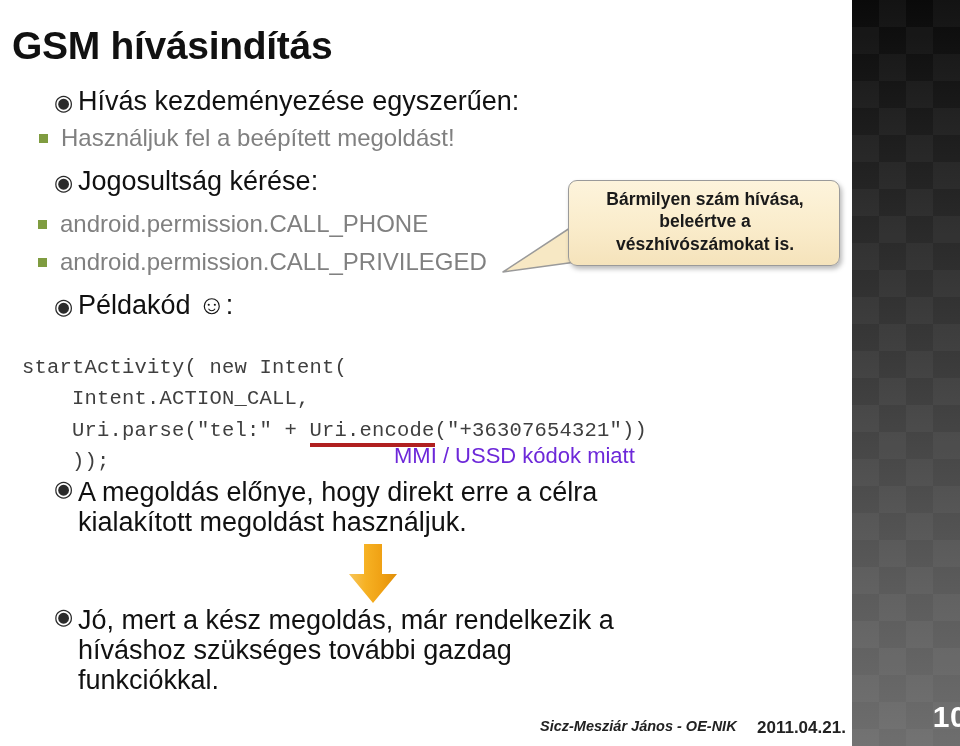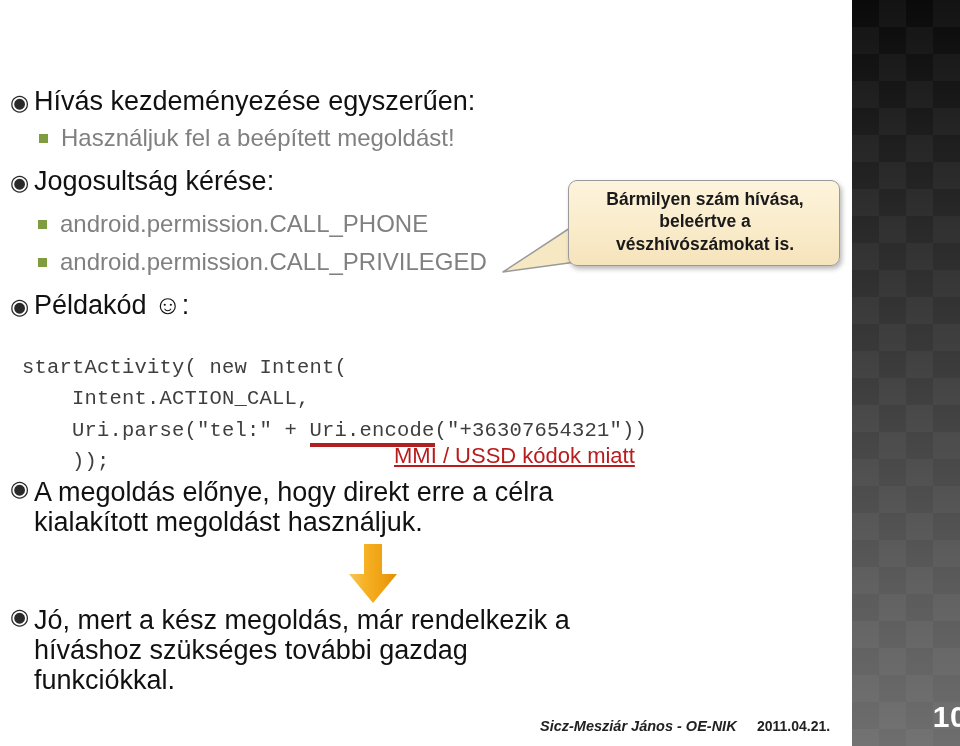--- a/index.html
+++ b/index.html
@@ -60,20 +60,21 @@
     white-space: nowrap;
   }
 
   
   .l1 {
     position: absolute;
     font-size: 27px;
     color: #111111;
     white-space: nowrap;
     line-height: 1.12;
+    margin-left: 44px;
   }
   .l1 .marker {
     display: inline-block;
     width: 24px;
     font-size: 22px;
     color: #2a2a2a;
     vertical-align: baseline;
   }
   .l2 {
     position: absolute;
@@ -110,23 +111,22 @@
   }
   #code .ul {
     border-bottom: 4px solid #b02020;
     padding-bottom: 1px;
   }
   #code-note {
     position: absolute;
     left: 394px;
     top: 443px;
     font-size: 22px;
-    color: #b91c1c;
-    white-space: nowrap;
-    text-decoration: underline;
+    color: #6d28d9;
+    white-space: nowrap;
   }
 
   
   #callout {
     position: absolute;
     left: 568px;
     top: 180px;
     width: 272px;
     height: 86px;
     background: linear-gradient(to bottom, #fdf4dc 0%, #faeccb 55%, #f5e3bb 100%);
@@ -165,36 +165,37 @@
     font-size: 14.5px;
     font-weight: bold;
     color: #222222;
     white-space: nowrap;
     font-style: italic;
   }
   #footer-date {
     position: absolute;
     left: 757px;
     top: 718px;
-    font-size: 14px;
+    font-size: 17px;
     font-weight: bold;
     color: #222222;
     white-space: nowrap;
   }
 </style>
 </head>
 <body>
 
 <div id="slide">
 
   <div id="right-strip">
     <div class="diamonds"></div>
   </div>
   <div id="page-number">10</div>
 
+  <div id="title">GSM hívásindítás</div>
 
   <div class="l1" style="left:10px; top:86px;">
     <span class="marker">◉</span><span>Hívás kezdeményezése egyszerűen:</span>
   </div>
 
   <div class="l2" style="left:39px; top:125px;">
     <span class="sq"></span><span>Használjuk fel a beépített megoldást!</span>
   </div>
 
   <div class="l1" style="left:10px; top:166px;">

